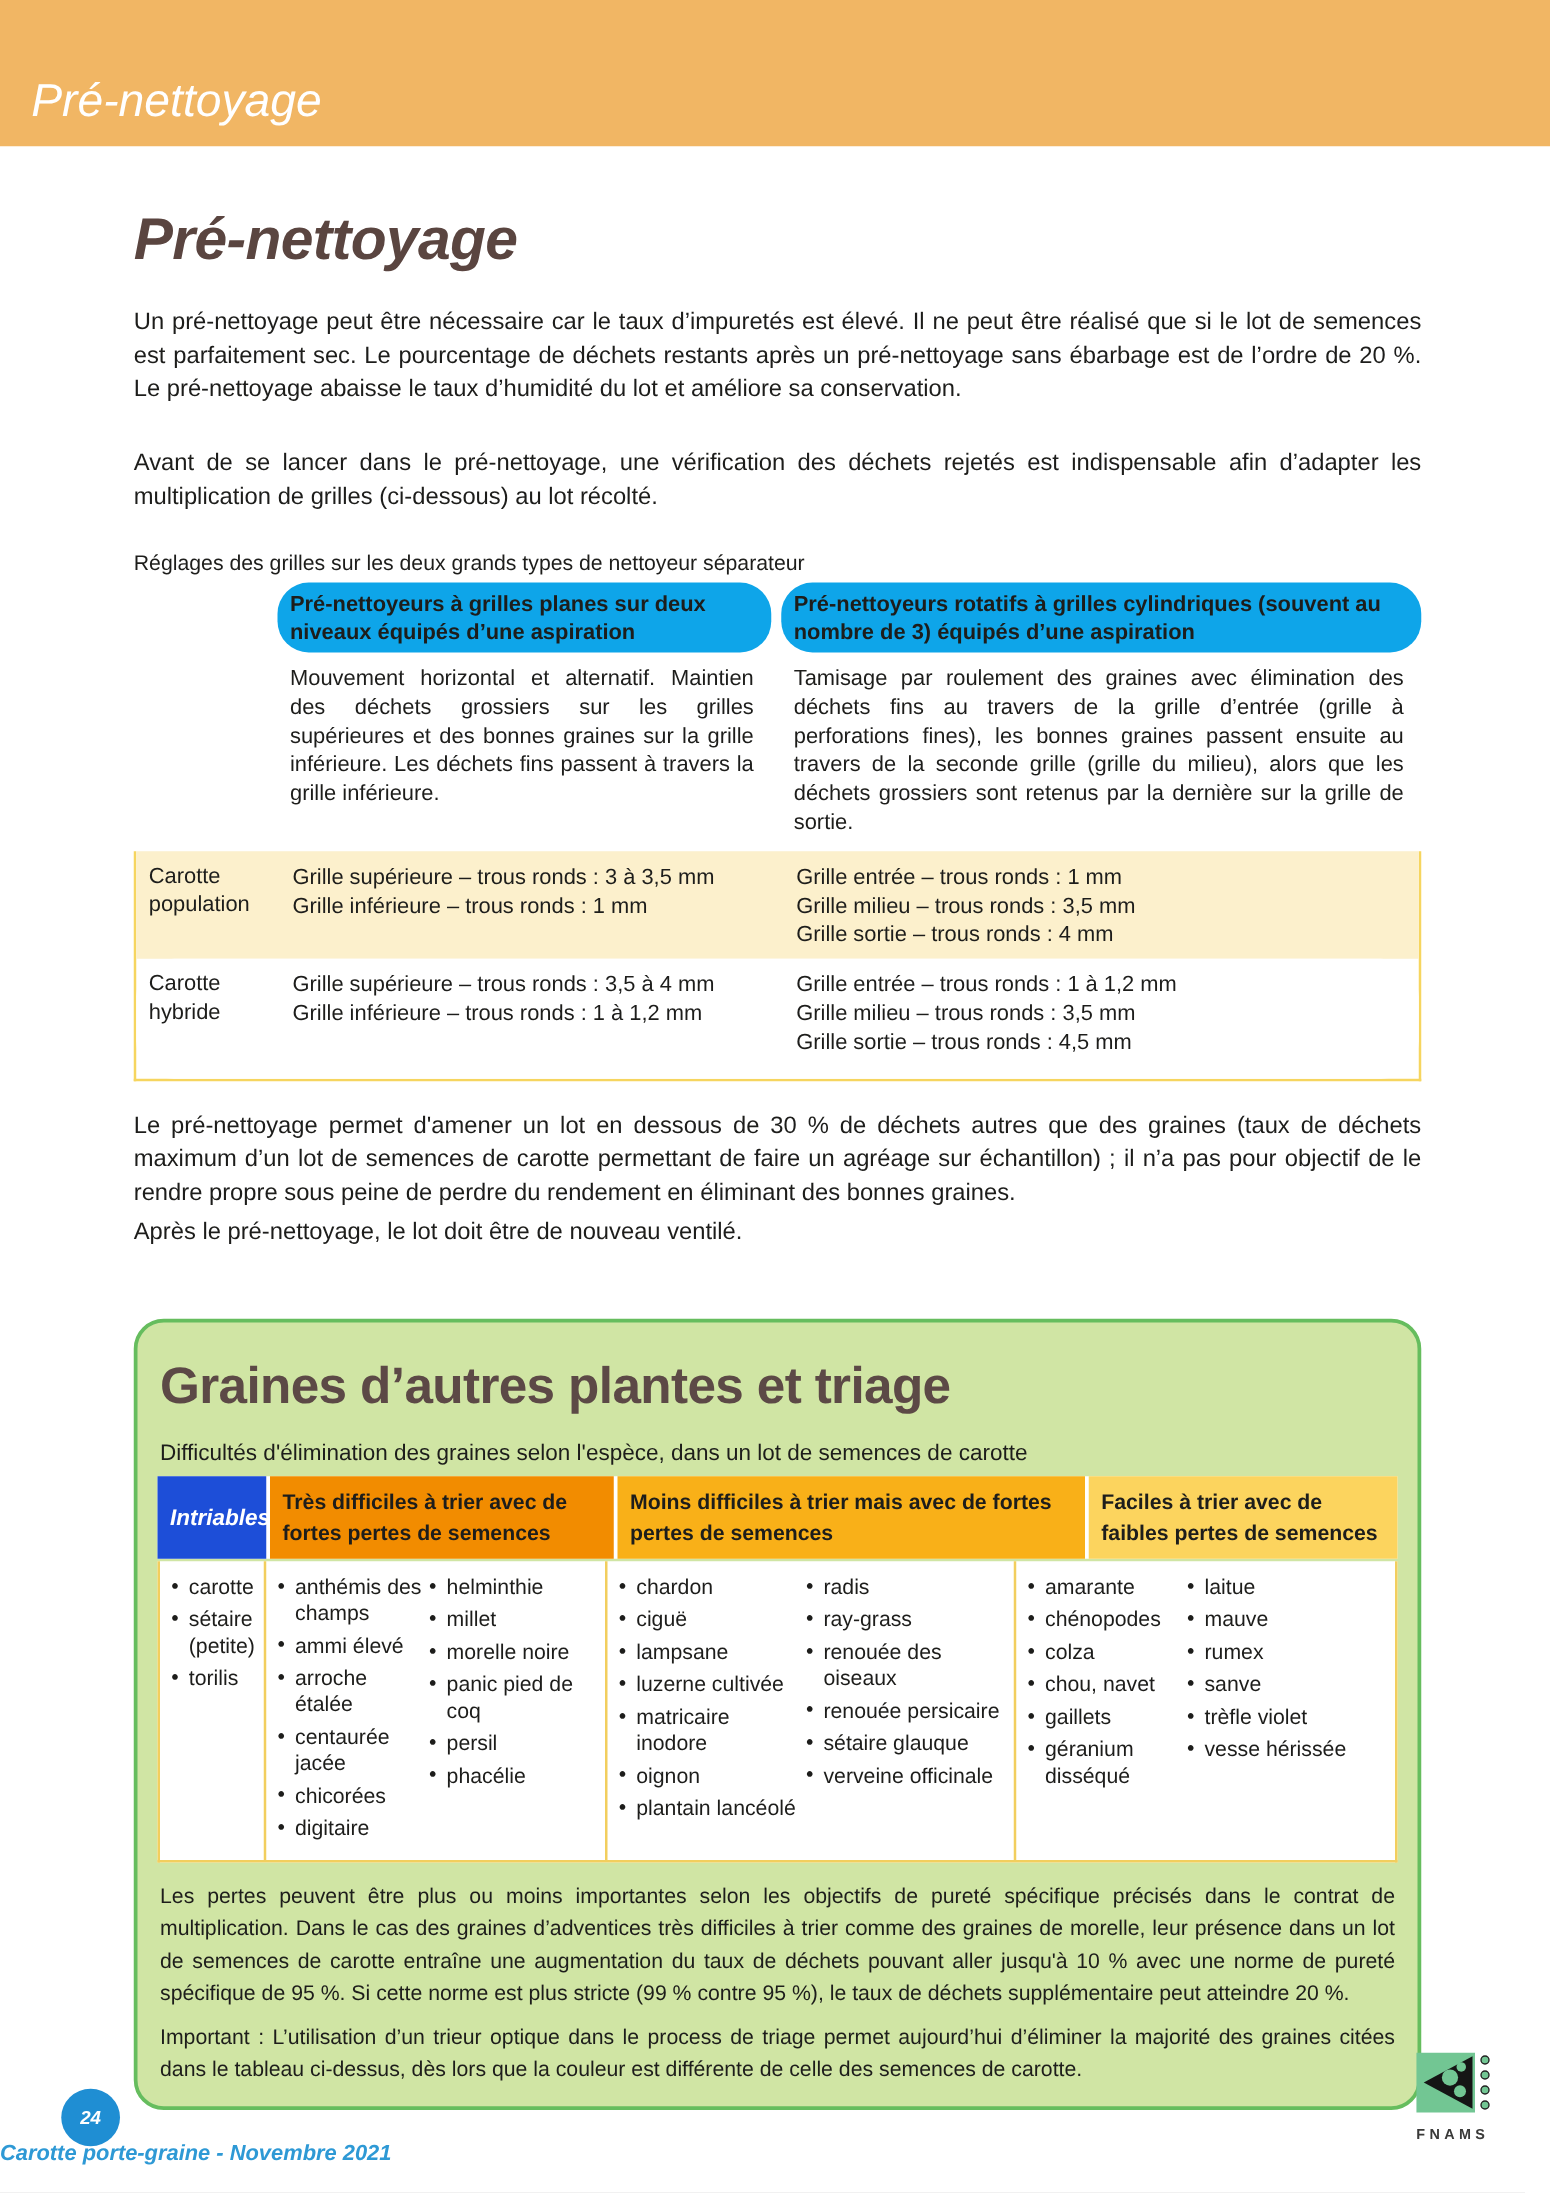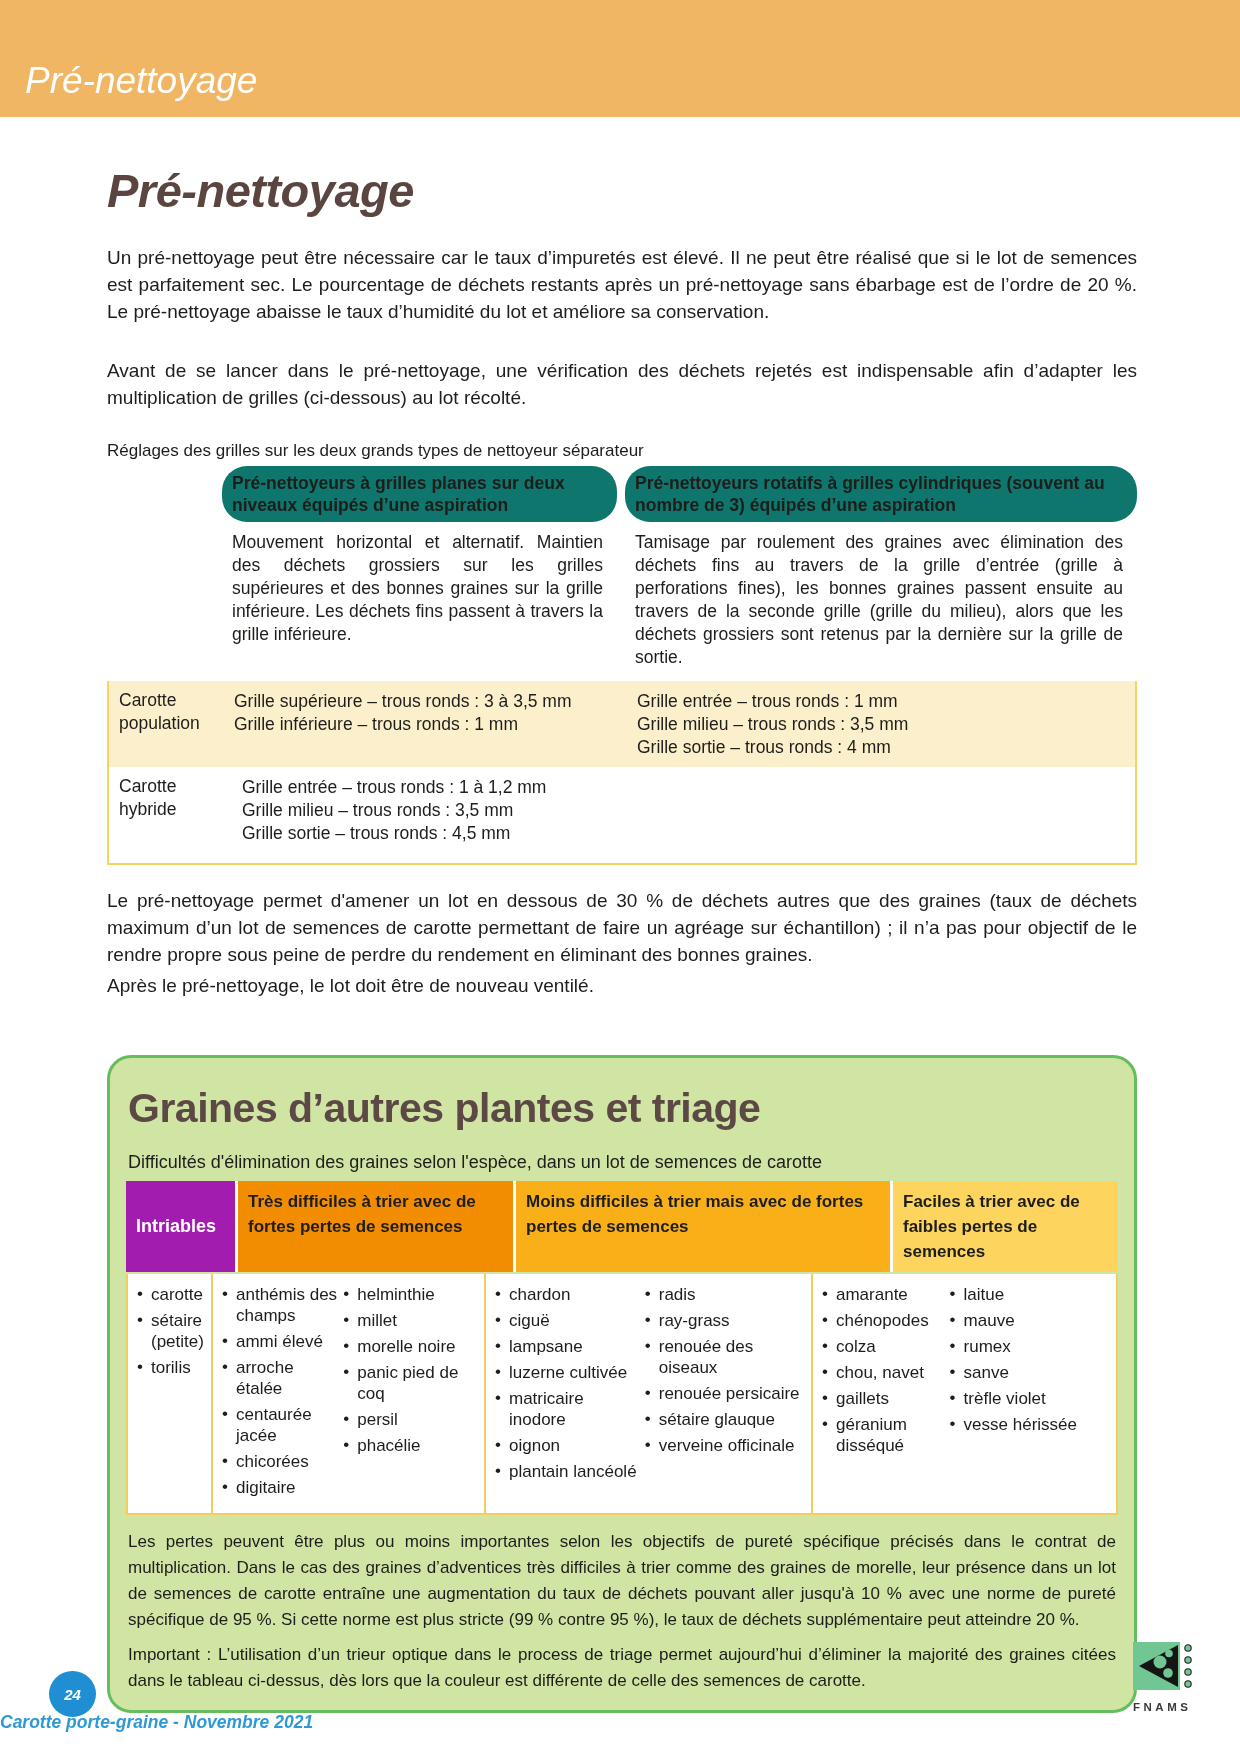--- a/index.html
+++ b/index.html
@@ -19,21 +19,21 @@
   .para { font-size:19px; line-height:27px; margin:30px 0 0; text-align:justify; }
   .para-p2 { margin-top:32px; }
   .caption { margin-top:30px; font-size:17px; }
   
   .grille { margin-top:5px; font-size:17.5px; line-height:23px; }
   .g-row { display:flex; }
   .g-c1 { width:115px; flex:none; padding:8px 8px 0 10px; }
   .g-c2 { width:395px; flex:none; padding:6px 14px 8px 10px; }
   .g-gap { width:8px; flex:none; }
   .g-c3 { flex:1; padding:6px 14px 8px 10px; }
-  .g-hdr .g-c2, .g-hdr .g-c3 { background:#0f766e; font-weight:bold; line-height:22px;
+  .g-hdr .g-c2, .g-hdr .g-c3 { background:#0ea5e9; font-weight:bold; line-height:22px;
     padding-top:6px; padding-bottom:6px;border-radius:25px; }
   .g-desc .g-c2 { text-align:justify; padding-top:9px; }
   .g-desc .g-c3 { text-align:justify; padding-top:9px; padding-bottom:12px; }
   .g-rows { border:2px solid #f6d55f; border-top:none; }
   .g-pop { background:#fcf0cc; }
   .g-hyb { background:#ffffff;border-radius:30px; }
   .g-pop .g-c2, .g-pop .g-c3, .g-hyb .g-c2, .g-hyb .g-c3 { padding-top:9px; }
   .g-hyb .g-c2, .g-hyb .g-c3 { padding-bottom:18px; }
   
   .para-p3 { margin-top:22px; }
@@ -42,22 +42,22 @@
   .triage-box { margin-top:56px; width:1030px; background:#d0e5a4;
     border:3px solid #66bd5e; border-radius:24px; padding:24px 16px 16px; }
   .box-title { font-size:41px; font-weight:bold; color:#5c4946; letter-spacing:-0.5px;
     margin:4px 0 0 2px; line-height:1.1; }
   .box-subtitle { font-size:18px; margin:21px 0 0 2px; }
   
   .species { margin-top:8px; font-size:17px; }
   .sp-hdr { display:flex; background:#ffffff; }
   .sp-hdr .sp-h { padding:8px 10px; font-weight:bold; line-height:25px; }
   .sp-h + .sp-h { margin-left:3px; }
-  .h-intriables { width:109px; flex:none; background:#a21caf; color:#ffffff;
-    font-size:18px; display:flex; align-items:center; }
+  .h-intriables { width:87px; flex:none; background:#1d4ed8; color:#ffffff;
+    font-size:18px; display:flex; align-items:center;font-style:italic; }
   .h-tres { width:275px; flex:none; background:#f28c00; }
   .h-moins { width:374px; flex:none; background:#f9b018; }
   .h-faciles { flex:1; background:#fcd45e; }
   .sp-body { display:flex; margin-top:2px; background:#ffffff;
     border:2px solid #f2ce5e; border-top:none; min-height:190px; }
   .sp-cell { padding:10px 4px 10px 9px; }
   .cell-intriables { width:85px; flex:none; border-right:2px solid #f2ce5e; }
   .cell-tres { width:273px; flex:none; border-right:2px solid #f2ce5e; display:flex; }
   .cell-moins { width:327px; flex:none; border-right:2px solid #f2ce5e; display:flex; }
   .cell-faciles { flex:1; display:flex; }
@@ -121,20 +121,24 @@
           </div>
           <div class="g-gap"></div>
           <div class="g-c3">
             <div>Grille entrée – trous ronds : 1 mm</div>
             <div>Grille milieu – trous ronds : 3,5 mm</div>
             <div>Grille sortie – trous ronds : 4 mm</div>
           </div>
         </div>
         <div class="g-row g-hyb">
           <div class="g-c1">Carotte hybride</div>
+          <div class="g-c2">
+            <div>Grille supérieure – trous ronds : 3,5 à 4 mm</div>
+            <div>Grille inférieure – trous ronds : 1 à 1,2 mm</div>
+          </div>
           <div class="g-gap"></div>
           <div class="g-c3">
             <div>Grille entrée – trous ronds : 1 à 1,2 mm</div>
             <div>Grille milieu – trous ronds : 3,5 mm</div>
             <div>Grille sortie – trous ronds : 4,5 mm</div>
           </div>
         </div>
       </div>
     </div>
 

